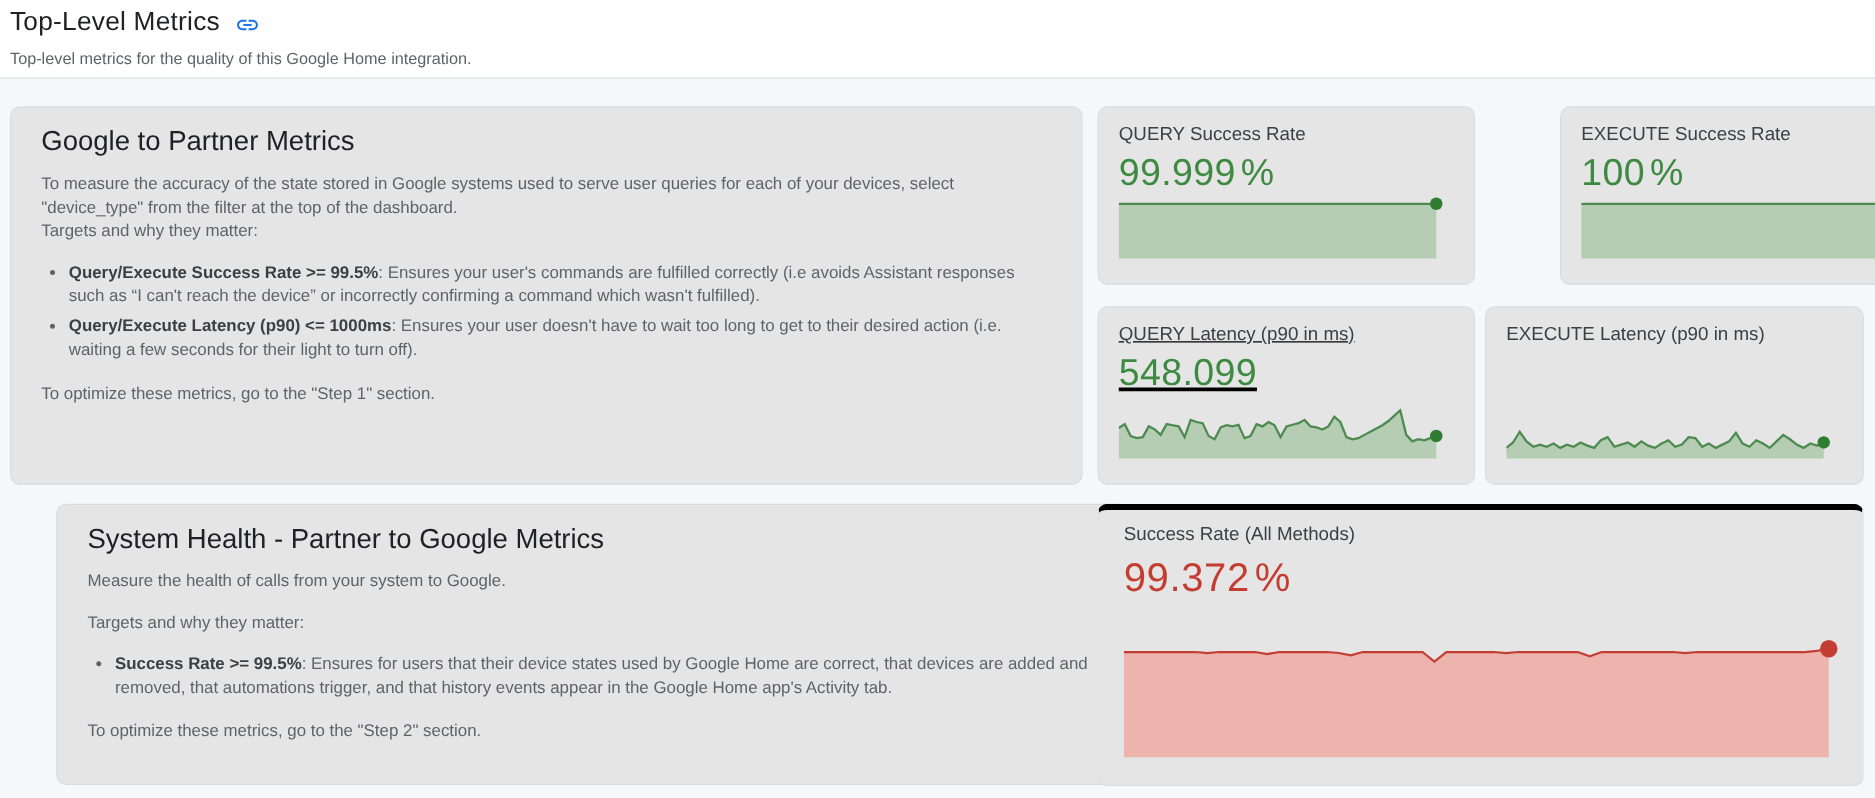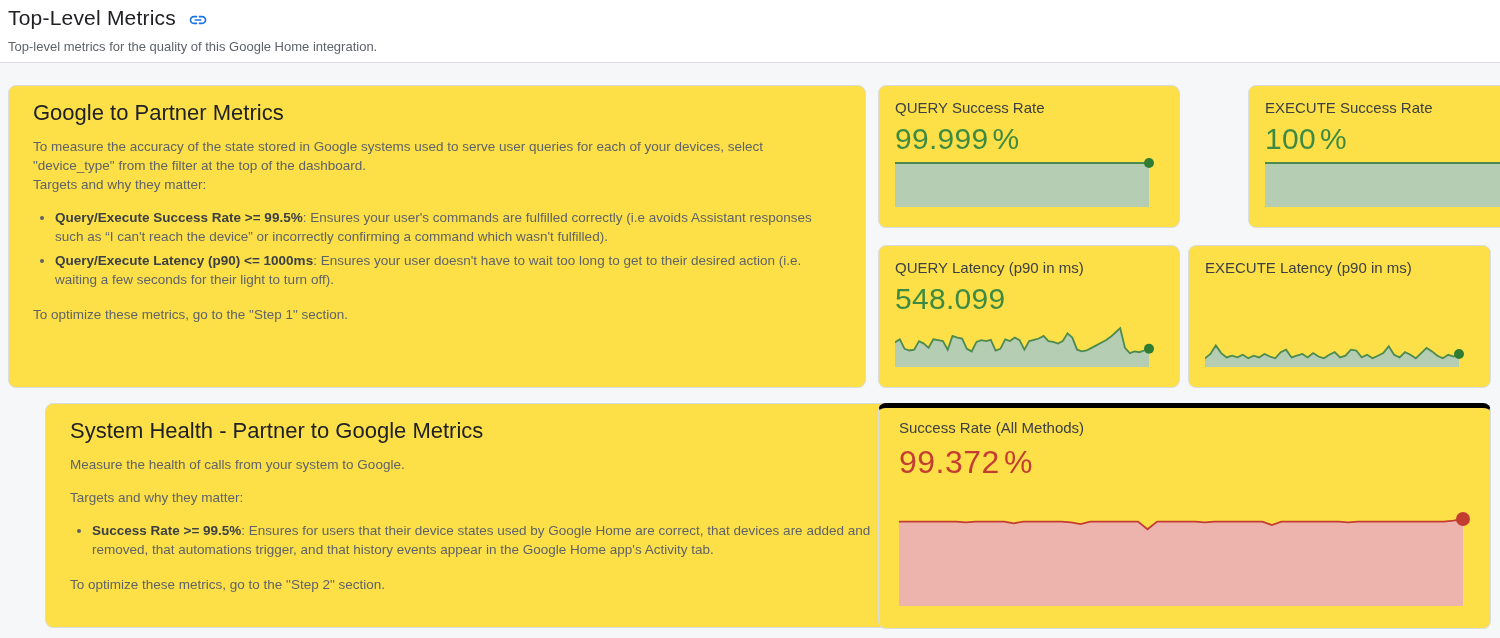--- a/index.html
+++ b/index.html
@@ -6,21 +6,21 @@
   html,body { width:1500px; height:638px; background:#ffffff; overflow:hidden;
     font-family:"Liberation Sans","DejaVu Sans",sans-serif; }
   .main-bg { position:absolute; left:0; top:63px; right:0; bottom:0; background:#f6f7f9; }
   .page-header { position:absolute; left:8px; top:6px; }
   .page-title-row { display:flex; align-items:flex-end; gap:12px; }
   .page-title { font-size:21px; color:#202124; font-weight:400; letter-spacing:.2px; }
   .link-icon { width:20px; height:20px; cursor:pointer; margin-top:2px; }
   .page-subtitle { font-size:13px; color:#5f6368; margin-top:9px; }
   .divider { position:absolute; left:0; right:0; top:62px; height:1px; background:#dadce0; }
 
-  .card { position:absolute; background:#fde047; border:1px solid #dadce0; border-radius:8px; }
+  .card { position:absolute; background:#e5e5e5; border:1px solid #dadce0; border-radius:8px; }
 
   .text-card { padding:14px 24px 16px 24px; }
   .card-title { font-size:22px; color:#202124; font-weight:400; margin-bottom:11px; }
   .body-text { font-size:13.5px; color:#5f6368; line-height:19px; }
   .intro { margin-bottom:0; }
   .targets { margin-bottom:14px; }
   ul.bullets { list-style:disc; padding-left:22px; margin-bottom:16px; }
   ul.bullets li { font-size:13.5px; color:#5f6368; line-height:19px; margin-bottom:5px; }
   ul.bullets .b { font-weight:700; color:#3c4043; }
 
@@ -35,21 +35,21 @@
   .big-value { font-size:32px; font-weight:400; margin-top:8px; letter-spacing:.5px; }
   .big-value .unit { margin-left:4px; }
   .big-spark-wrap { position:absolute; left:20px; bottom:22px; }
   svg.big-spark { display:block; width:572px; height:95px; }
 
   
   #card-g2p    { left:8px;    top:85px;  width:858px; height:303px; }
   #card-health { left:8px;    top:403px; width:858px; height:225px;margin-left:37px; }
   #m0 { left:878px;  top:85px;  width:302px; height:143px; }
   #m1 { left:1248px; top:85px;  width:320px; height:143px; }
-  #m2 { left:878px;  top:245px; width:302px; height:143px; }
+  #m2 { left:878px;  top:245px; width:302px; height:143px;text-decoration:underline; }
   #m3 { left:1188px; top:245px; width:303px; height:143px; }
   #card-alert { left:878px; top:403px; width:613px; height:226px; }
 </style>
 </head>
 <body>
 
 <div class="main-bg"></div>
 
 <header class="page-header">
   <div class="page-title-row">

